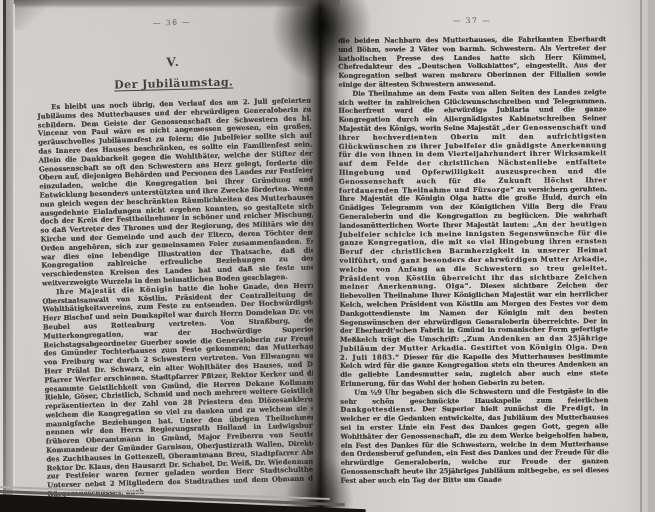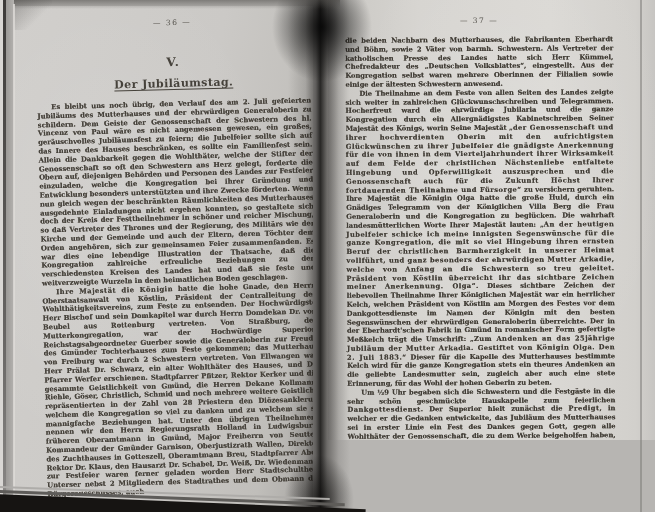--- a/index.html
+++ b/index.html
@@ -12,21 +12,21 @@
 
   
   .page { position:absolute; overflow:hidden; }
   .page-left {
     left:13px; top:6px; width:300px; height:500px;
     background:
       radial-gradient(ellipse at 30% 40%, rgba(255,255,255,0.10), rgba(255,255,255,0) 60%),
       linear-gradient(100deg,#d0cecb 0%,#cbc9c6 55%,#c0beba 85%,#a7a5a2 100%);
   }
   .page-right {
-    left:328px; top:0; width:327px; height:440px;
+    left:321px; top:0; width:327px; height:512px;
     background:
       radial-gradient(ellipse at 55% 35%, rgba(255,255,255,0.12), rgba(255,255,255,0) 65%),
       linear-gradient(90deg,#aeaca9 0%,#cccac6 6%,#d6d4d0 28%,#dad8d4 68%,#d2d0cc 94%,#c7c5c2 100%);
   }
 
   
   .content-left {
     position:absolute; left:22px; top:12px; width:274px;
     transform:rotate(-1.5deg); transform-origin:50% 0;
     color:#46423b;

